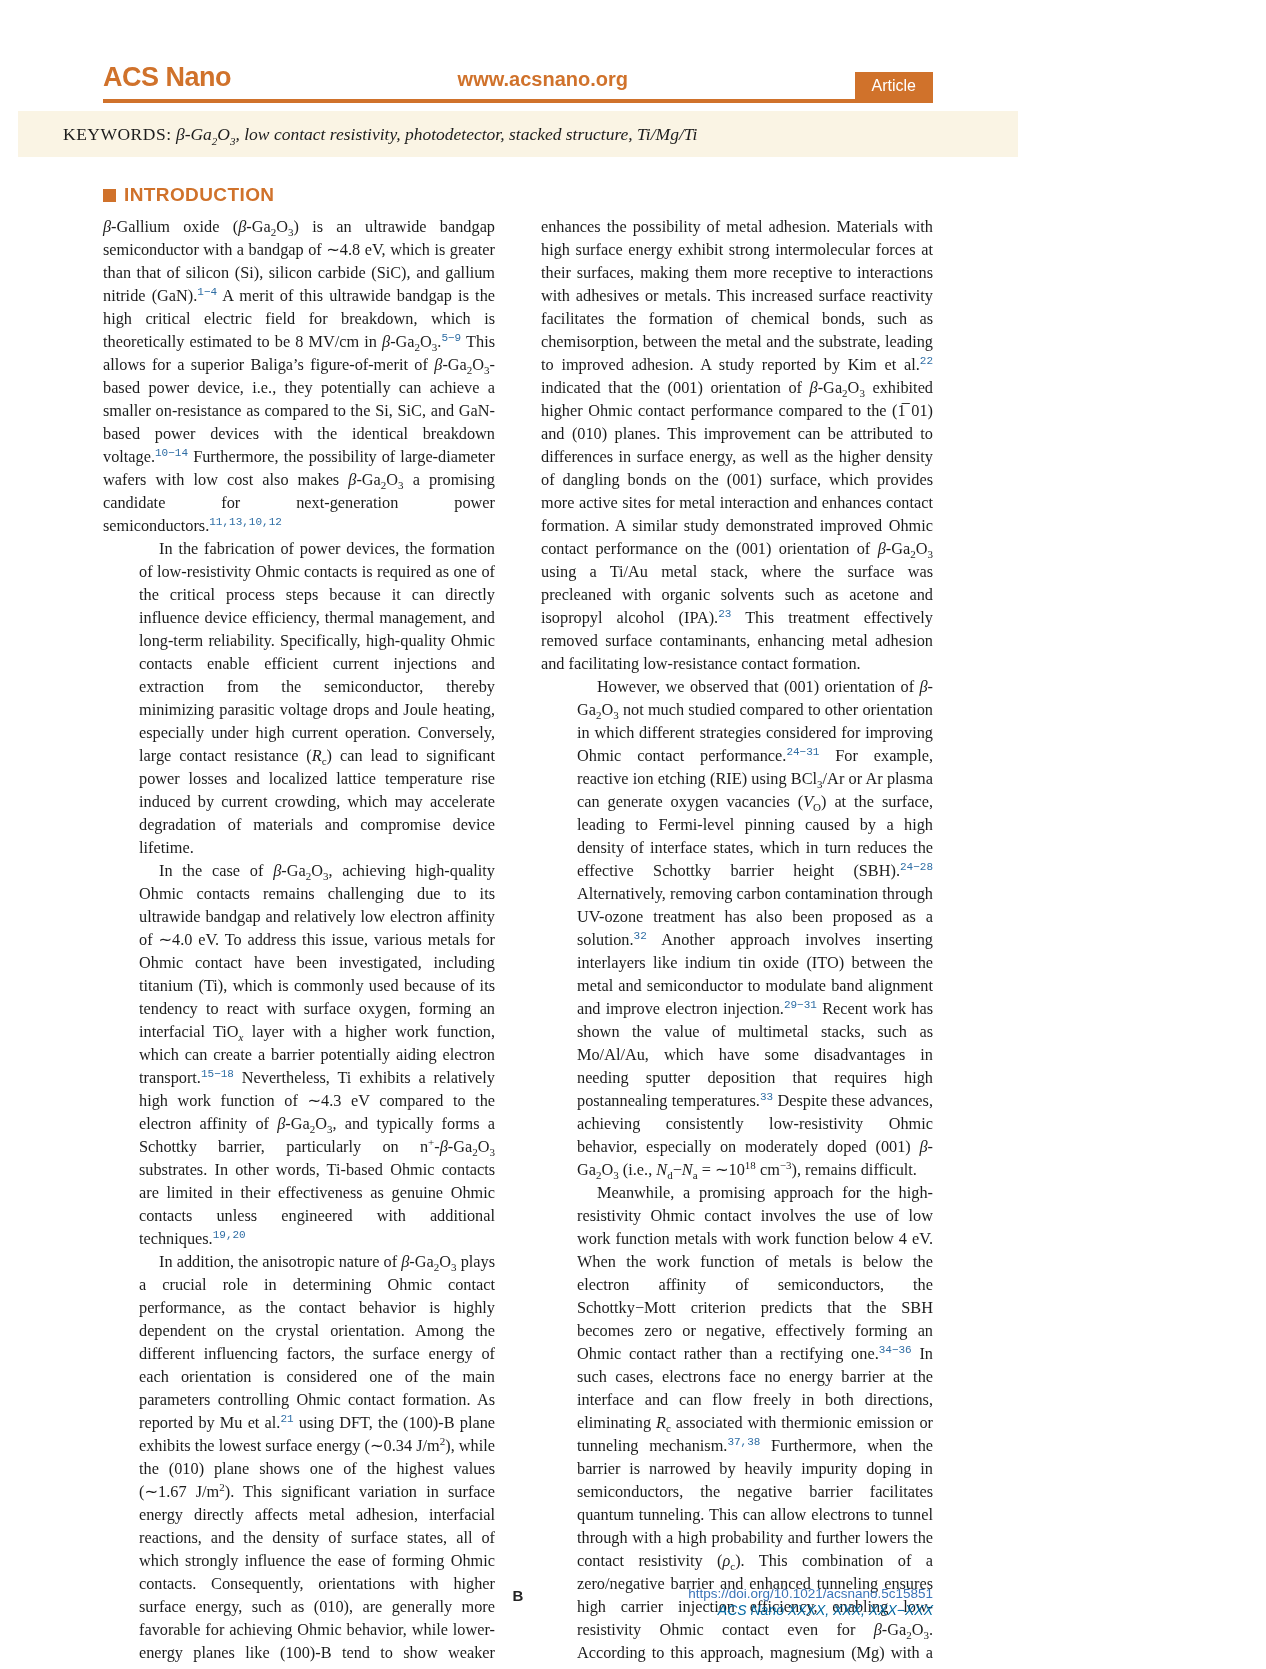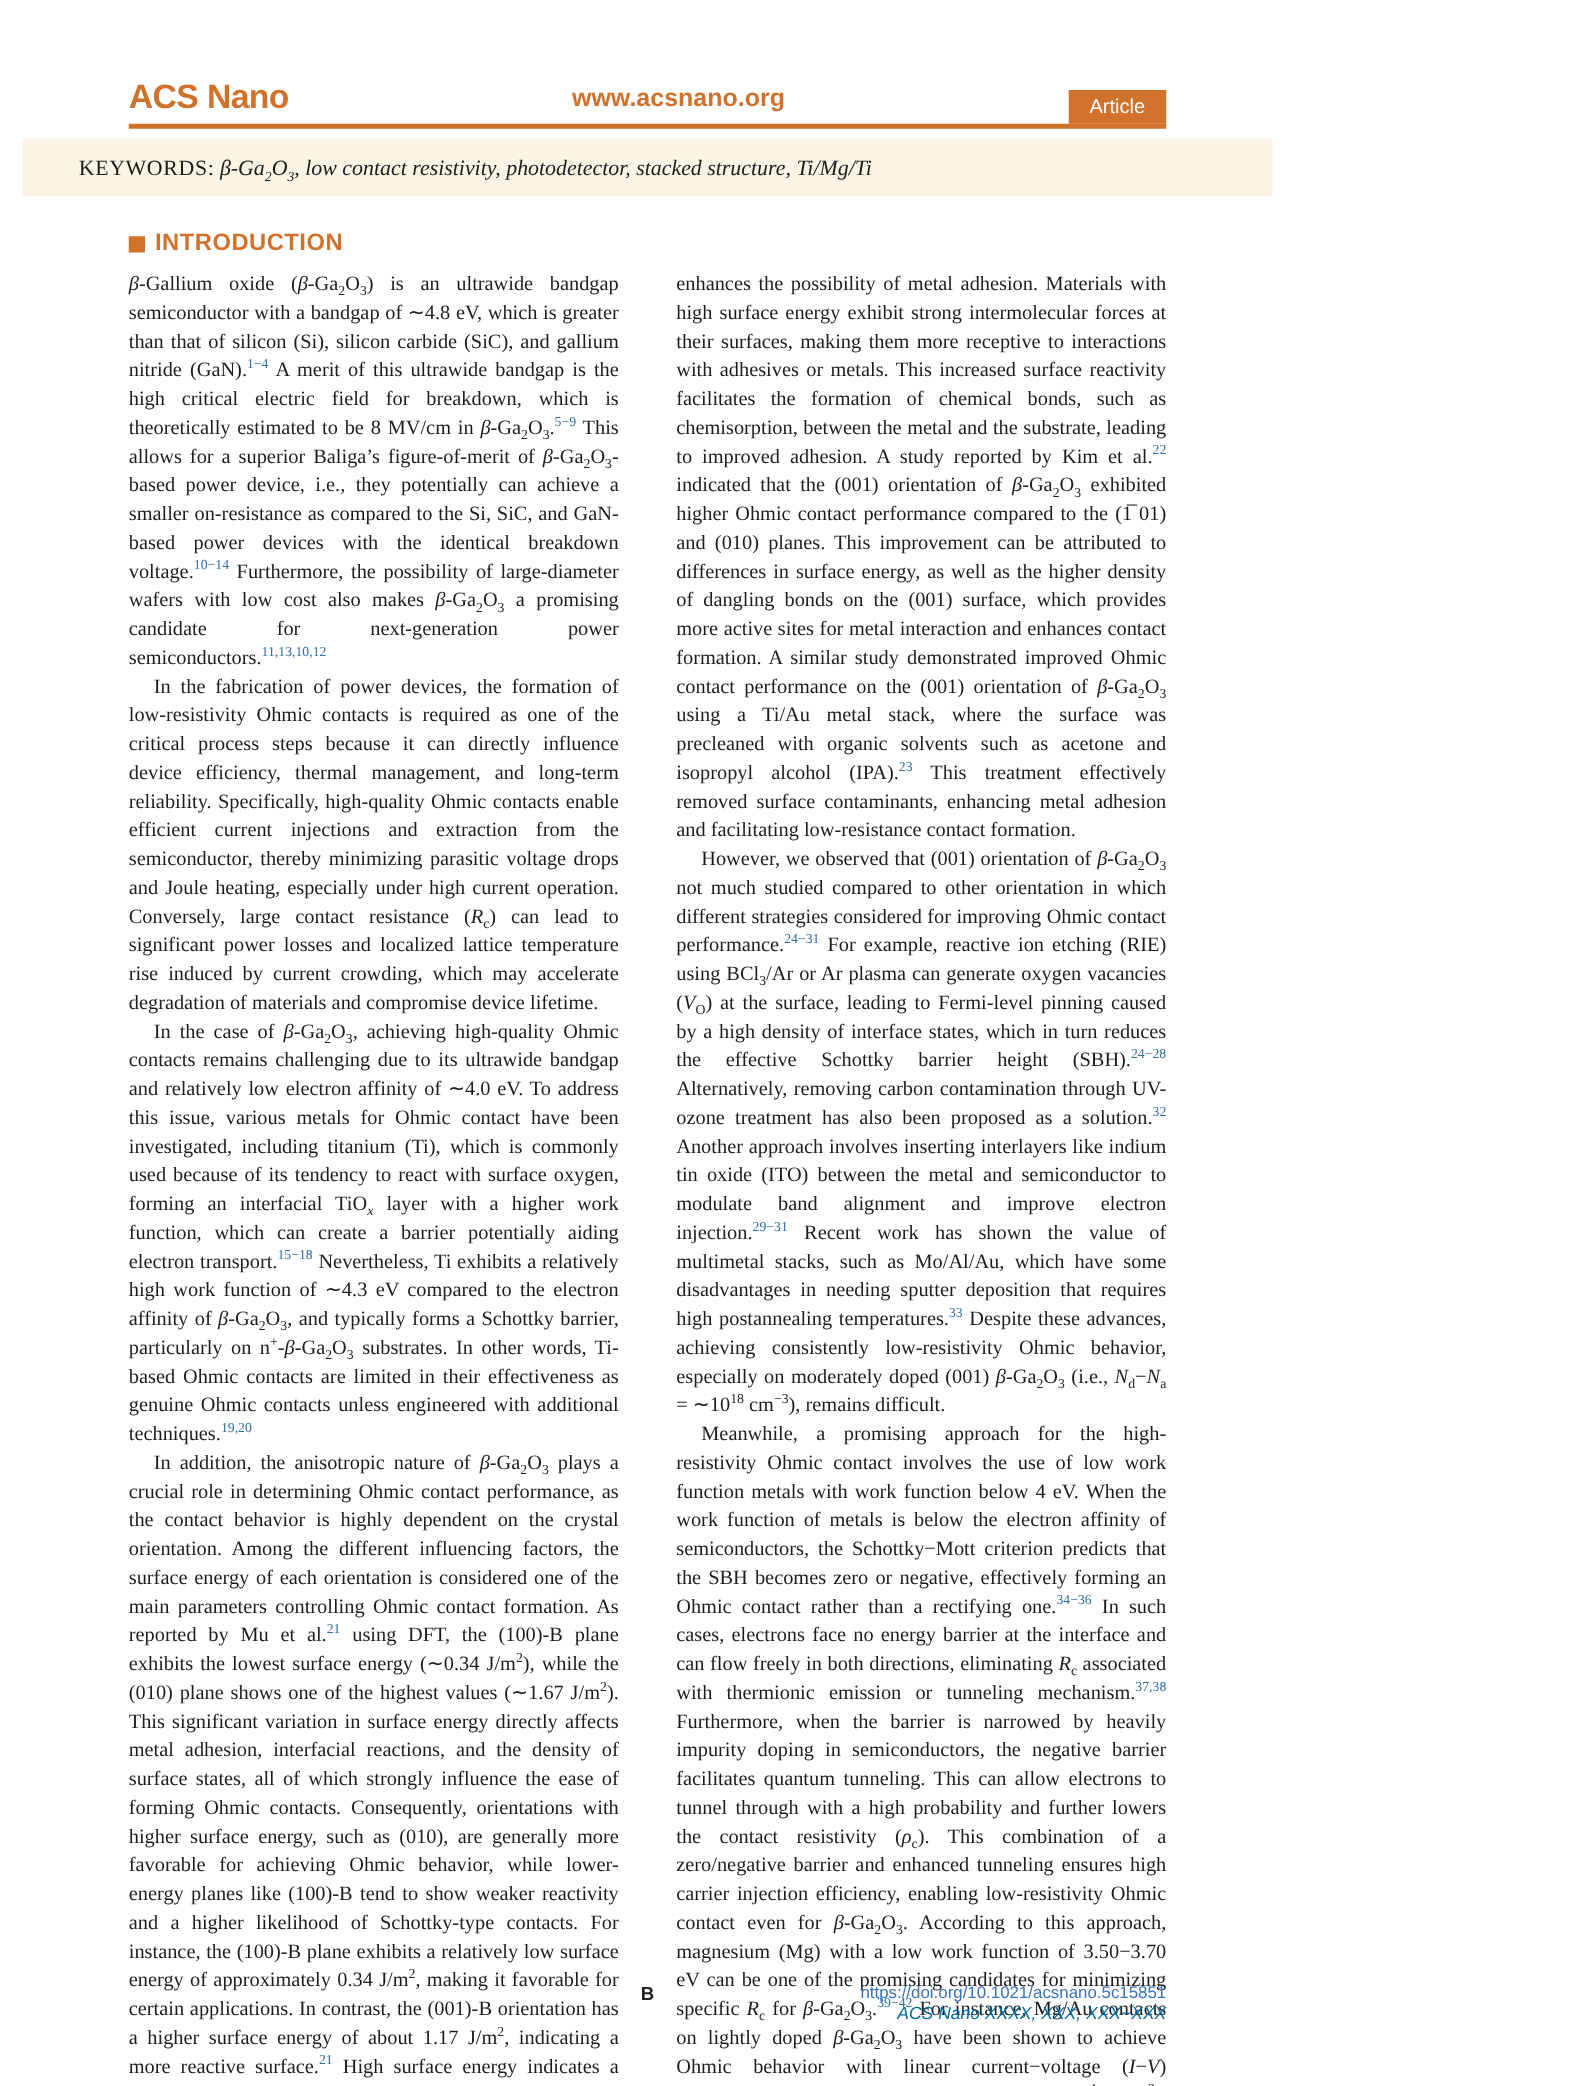--- a/index.html
+++ b/index.html
@@ -51,23 +51,23 @@
     display:flex;align-items:center;gap:8px;
     margin-top:27px;
     font-family:"Liberation Sans",sans-serif;
   }
   .section-marker{width:13px;height:13px;background:var(--accent);flex:0 0 auto;}
   .section-title{color:var(--accent);font-weight:bold;font-size:19px;letter-spacing:0.4px;}
   
   .cols{display:flex;gap:46px;margin-top:9px;}
   .col{flex:1;min-width:0;}
   p.para{margin:0;font-size:16.3px;line-height:23px;text-align:justify;}
-  p.para.indent{text-indent:20px;}
+  p.para.indent{text-indent:20px;margin-left:36px;}
   sup,sub{font-size:11px;line-height:0;}
-  sup.ref{color:var(--ref-blue);cursor:pointer;}
+  sup.ref{color:var(--ref-blue);cursor:pointer;font-family:Liberation Mono, monospace;}
   
   .footer{
     position:absolute;left:103px;right:103px;top:1585px;height:48px;
     font-family:"Liberation Sans",sans-serif;
   }
   .footer-page{
     position:absolute;left:0;right:0;top:2px;text-align:center;
     font-weight:bold;font-size:15px;color:#222222;
   }
   .footer-right{

